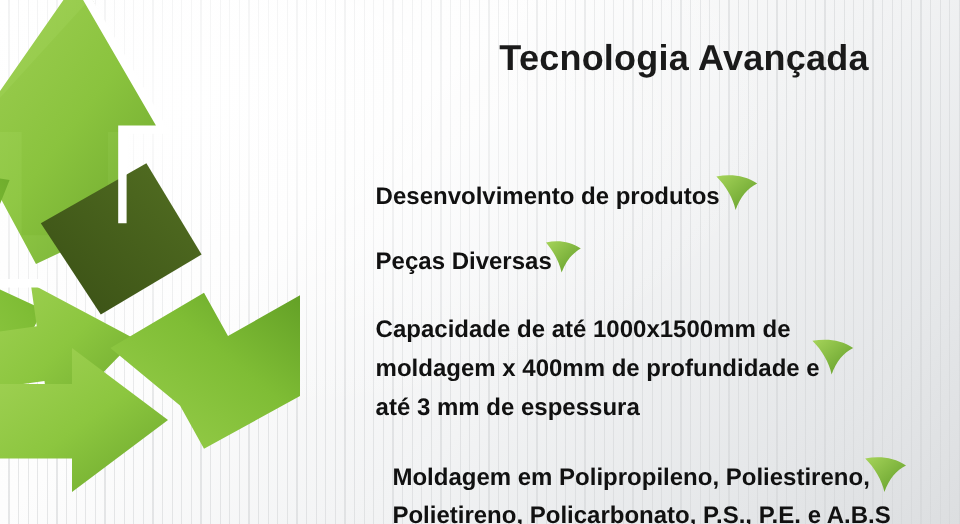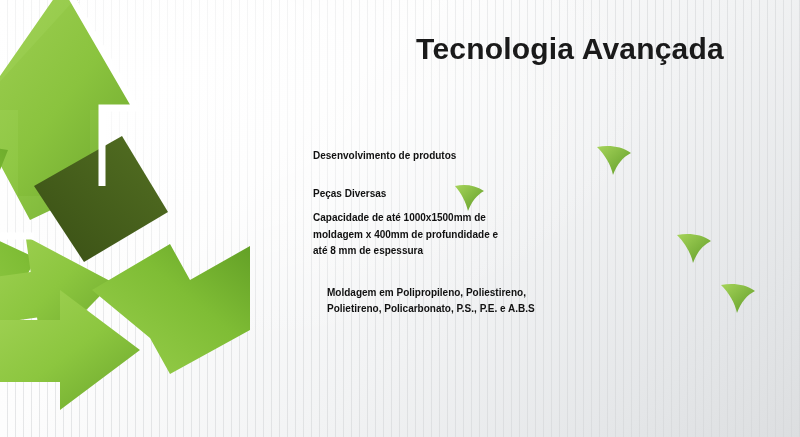--- a/index.html
+++ b/index.html
@@ -70,33 +70,33 @@
     top: 148px;
     width: 480px;
     z-index: 3;
   }
   .bullet-row {
     position: relative;
     display: flex;
     align-items: flex-start;
   }
   .bullet-text {
-    font-size: 10px;
+    font-size: 20px;
     font-weight: bold;
     color: #111111;
     line-height: 1.62;
     white-space: pre-line;
   }
   .bullet-arrow {
     position: absolute;
     width: 40px;
     height: 34px;
   }
   .row-1 { margin-bottom: 22px; }
-  .row-2 { margin-bottom: 8px; align-items: flex-end; }
+  .row-2 { margin-bottom: 24px; align-items: flex-end; }
   .row-3 { margin-bottom: 26px; }
   .row-4 { margin-bottom: 0; margin-left: 14px; }
 
   .arrow-1 { left: 282px; top: -4px; }
   .arrow-2 { left: 140px; top: -3px; width: 34px; height: 30px; }
   .arrow-3 { left: 362px; top: 22px; }
   .arrow-4 { left: 392px; top: -3px; }
 </style>
 </head>
 <body>
@@ -179,21 +179,21 @@
             </linearGradient>
           </defs>
           <path d="M2 3 C12 1, 22 2, 31 8 C24 12, 19 18, 15 28 C13 19, 8 10, 2 3 Z" fill="url(#ar2)"></path>
         </svg>
       </span>
     </div>
 
     <div class="bullet-row row-3">
       <div class="bullet-text">Capacidade de até 1000x1500mm de
 moldagem x 400mm de profundidade e
-até 8 mm de espessura</div>
+até 3 mm de espessura</div>
       <span class="bullet-arrow arrow-3">
         <svg viewBox="0 0 40 34" width="40" height="34" xmlns="http://www.w3.org/2000/svg">
           <defs>
             <linearGradient id="ar3" x1="0" y1="0" x2="1" y2="1">
               <stop offset="0%" stop-color="#A6D45A"></stop>
               <stop offset="100%" stop-color="#5F9B27"></stop>
             </linearGradient>
           </defs>
           <path d="M2 3 C14 1, 26 2, 36 9 C28 13, 22 20, 18 31 C16 21, 10 11, 2 3 Z" fill="url(#ar3)"></path>
         </svg>

